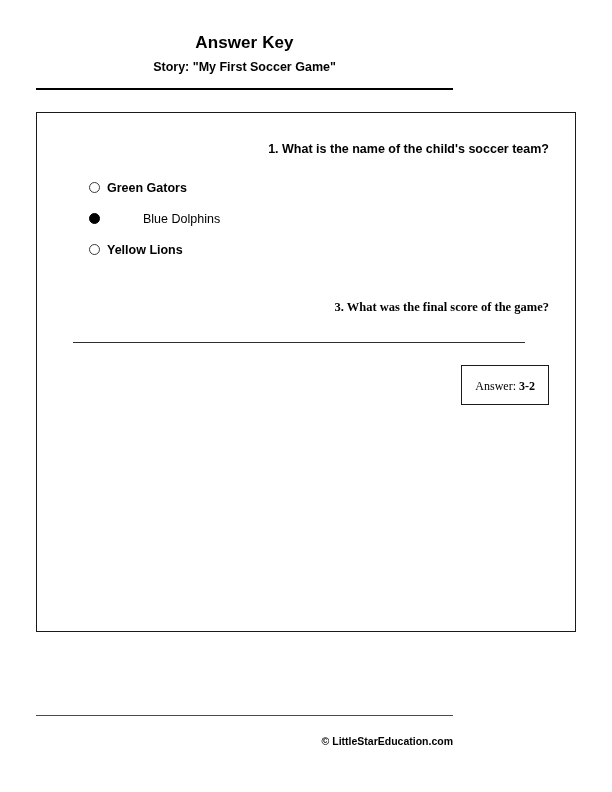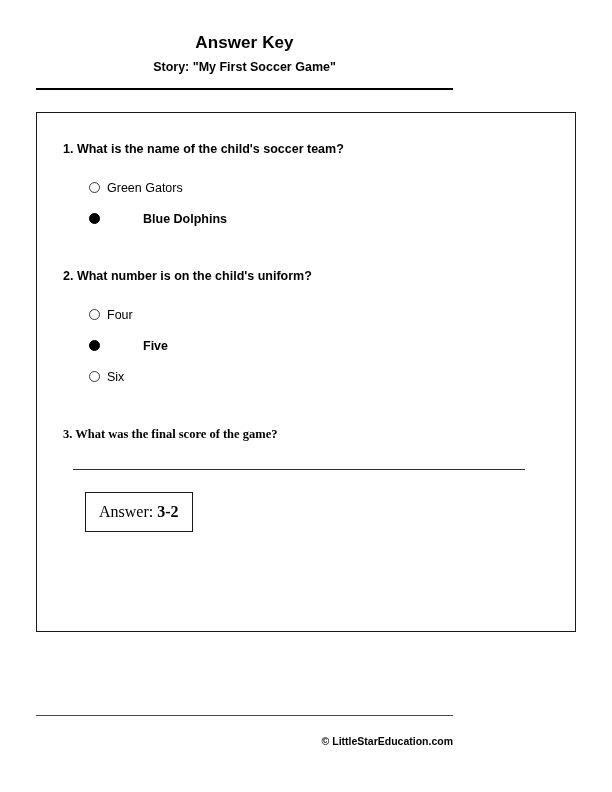--- a/index.html
+++ b/index.html
@@ -56,20 +56,21 @@
     border: 1px solid #1a1a1a;
     box-sizing: border-box;
   }
 
   .questions {
     padding: 28px 26px 0 26px;
   }
 
   .question-block {
     margin-bottom: 34px;
+    text-align: right;
   }
   .question-block.last {
     margin-bottom: 0;
     font-family: Liberation Serif, serif;
   }
 
   .question-text {
     font-size: 12.5px;
     font-weight: bold;
     line-height: 17px;
@@ -96,41 +97,42 @@
     margin-right: 7px;
     background: #ffffff;
   }
   .radio.selected {
     background: #000000;
     border-color: #000000;
   }
   .option-label {
     font-size: 12.5px;
     line-height: 16px;
+    font-weight: bold;
   }
   .option.selected .option-label {
-    font-weight: bold;
+    font-weight: normal;
     padding-left: 36px;
   }
 
   
   .answer-line {
     margin: 26px 24px 0 10px;
     border-top: 1px solid #2e2e2e;
   }
 
   .answer-box {
     margin: 22px 0 0 22px;
     display: inline-block;
     border: 1px solid #1a1a1a;
     padding: 10px 13px;
     box-sizing: border-box;
   }
   .answer-box-text {
-    font-size: 16px;
+    font-size: 12px;
     line-height: 15px;
     white-space: nowrap;
   }
   .answer-value {
     font-weight: bold;
   }
 
   
   .footer {
     position: absolute;
@@ -167,40 +169,27 @@
         <div class="question-text">1. What is the name of the child's soccer team?</div>
         <ul class="options">
           <li class="option">
             <span class="radio"></span>
             <span class="option-label">Green Gators</span>
           </li>
           <li class="option selected">
             <span class="radio selected"></span>
             <span class="option-label">Blue Dolphins</span>
           </li>
-        </ul>
-      </div>
-
-      <div class="question-block">
-        <div class="question-text">2. What number is on the child's uniform?</div>
-        <ul class="options">
           <li class="option">
             <span class="radio"></span>
-            <span class="option-label">Four</span>
-          </li>
-          <li class="option selected">
-            <span class="radio selected"></span>
-            <span class="option-label">Five</span>
-          </li>
-          <li class="option">
-            <span class="radio"></span>
-            <span class="option-label">Six</span>
+            <span class="option-label">Yellow Lions</span>
           </li>
         </ul>
       </div>
+
 
       <div class="question-block last">
         <div class="question-text">3. What was the final score of the game?</div>
         <div class="answer-line"></div>
         <div class="answer-box">
           <span class="answer-box-text">Answer:</span><span class="answer-box-text">&nbsp;</span><span class="answer-box-text answer-value">3-2</span>
         </div>
       </div>
 
     </div>

